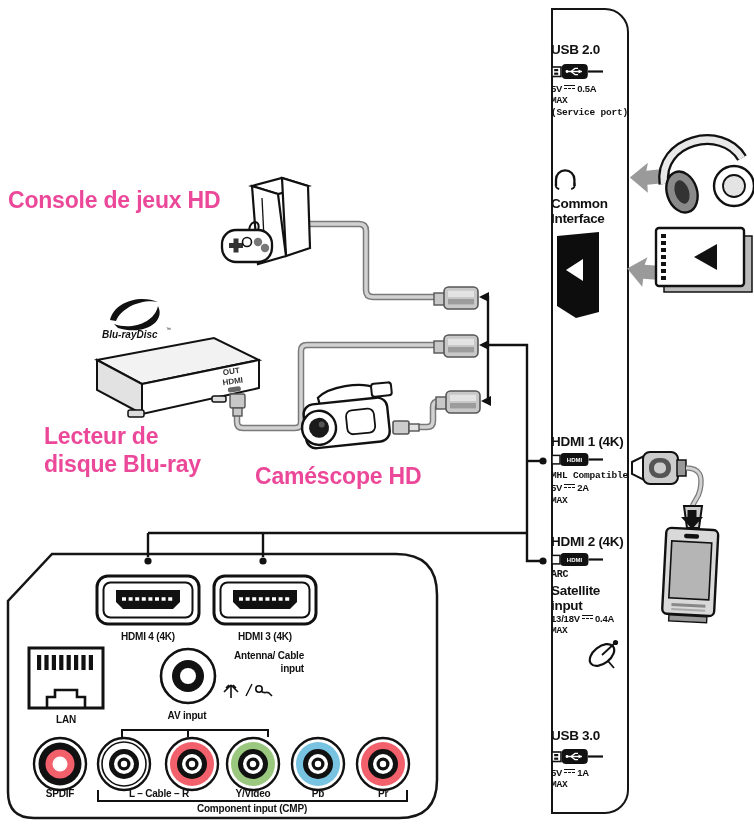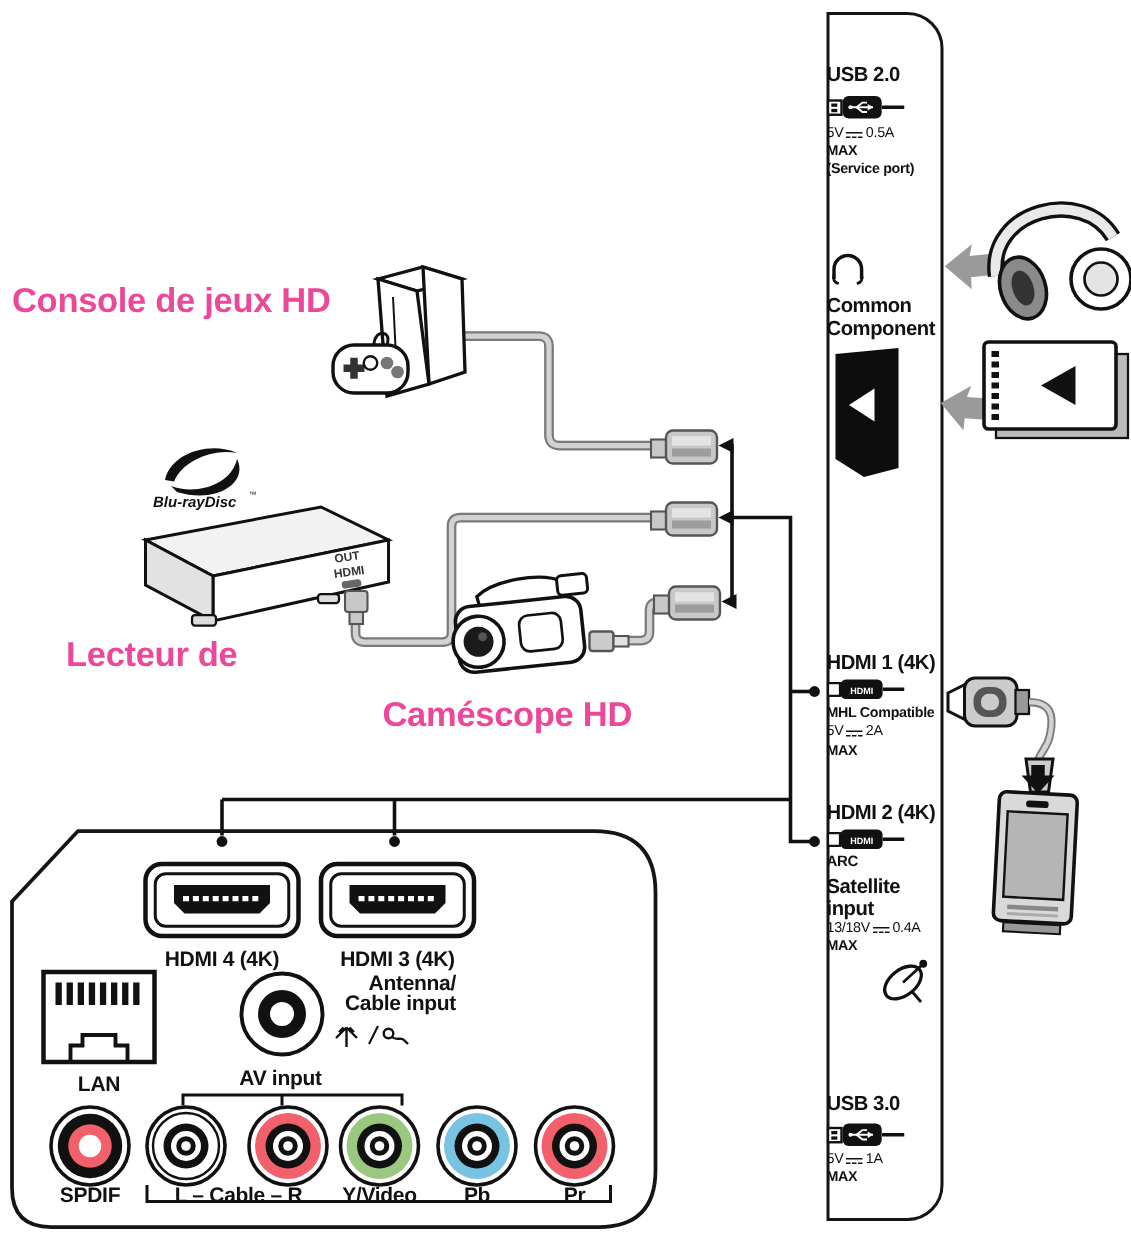--- a/index.html
+++ b/index.html
@@ -1,25 +1,25 @@
 <!DOCTYPE html>
 <html><head>
 <meta charset="utf-8">
 <style>
   html,body{margin:0;padding:0;background:#fff;}
   #stage{position:relative;width:754px;height:832px;background:#fff;overflow:hidden;
          font-family:"Liberation Sans","DejaVu Sans",sans-serif;color:#111;}
   .abs{position:absolute;}
   .title{font-size:13.5px;font-weight:bold;letter-spacing:-0.3px;line-height:15px;}
-  .spec{font-size:9.5px;font-weight:bold;letter-spacing:-0.2px;line-height:11.5px;}
-  .powrow{display:flex;align-items:flex-end;font-size:9.5px;font-weight:normal;letter-spacing:-0.2px;}
+  .spec{font-size:9.5px;font-weight:bold;letter-spacing:-0.2px;line-height:11.5px;font-family:Liberation Mono, monospace;}
+  .powrow{display:flex;align-items:flex-start;font-size:9.5px;font-weight:bold;letter-spacing:-0.2px;}
   .dc{display:inline-block;width:11px;height:8px;position:relative;margin:0 2px;}
   .dc::before{content:"";position:absolute;left:0;right:0;top:1.5px;border-top:1.7px solid #111;}
   .dc::after{content:"";position:absolute;left:0;right:0;top:5px;border-top:1.7px dashed #111;}
-  .plabel{font-size:14px;font-weight:bold;text-align:center;letter-spacing:-0.2px;}
+  .plabel{font-size:10px;font-weight:bold;text-align:center;letter-spacing:-0.2px;}
   .device-label{font-size:23px;color:#ec4899;letter-spacing:-0.2px;line-height:28px;white-space:nowrap;font-weight:bold;}
   .side-panel{left:551px;top:8px;width:78px;height:806px;border:2px solid #151515;
               border-radius:0 24px 24px 0;background:#fff;box-sizing:border-box;}
   svg{display:block;}
 </style>
 </head>
 <body>
 
 <div id="stage">
 
@@ -101,21 +101,21 @@
     <span>0.5A</span>
   </div>
   <div class="abs spec" style="left:551px;top:95px">MAX</div>
   <div class="abs spec" style="left:551px;top:107px;white-space:nowrap">(Service port)</div>
 
   <svg class="abs" style="left:552px;top:166px" width="26" height="26" viewBox="0 0 26 26">
     <path d="M4,20 V13.5 A9.2,9.2 0 0 1 22.4,13.5 V20" fill="none" stroke="#111" stroke-width="2.3"></path>
     <path d="M4,17 q-1.4,5 3.2,6 M22.4,17 q1.4,5 -3.2,6" fill="none" stroke="#111" stroke-width="1.8"></path>
   </svg>
 
-  <div class="abs title" style="left:551px;top:196px;width:66px">Common Component</div>
+  <div class="abs title" style="left:551px;top:196px;width:66px">Common Interface</div>
   <svg class="abs" style="left:554px;top:230px" width="48" height="92" viewBox="0 0 48 92">
     <polygon points="3,6 45,2 45,82 22,88 3,76" fill="#0d0d0d"></polygon>
     <polygon points="12,40 29,29 29,51" fill="#fff"></polygon>
   </svg>
 
   <div class="abs title" style="left:551px;top:434px">HDMI 1 (4K)</div>
   <svg class="abs" style="left:551px;top:452px" width="52" height="15" viewBox="0 0 52 15">
     <rect x="1" y="3.4" width="8" height="8.5" fill="#fff" stroke="#111" stroke-width="1.5"></rect>
     <rect x="9.4" y="1" width="28" height="13" rx="3.5" fill="#111"></rect>
     <text x="23.5" y="10.4" font-size="6" font-weight="bold" fill="#fff" text-anchor="middle">HDMI</text>
@@ -257,20 +257,21 @@
     <g transform="rotate(-8 140 42)">
       <text x="140" y="40" font-size="8" font-weight="bold" fill="#333" text-anchor="middle">OUT</text>
       <text x="140" y="50" font-size="8" font-weight="bold" fill="#333" text-anchor="middle">HDMI</text>
       <rect x="134" y="53" width="13" height="5" rx="2" fill="#666"></rect>
     </g>
     <rect x="138" y="60" width="15" height="14" rx="2" fill="#c8c8c8" stroke="#555" stroke-width="1.4"></rect>
     <rect x="141" y="74" width="9" height="8" fill="#c8c8c8" stroke="#555" stroke-width="1.4"></rect>
   </svg>
   <div class="abs device-label" style="left:44px;top:422px">
     <div>Lecteur de</div>
+    <div>disque Blu-ray</div>
   </div>
 
   <svg class="abs" style="left:291px;top:381px" width="132" height="86" viewBox="0 0 132 86">
     <g transform="rotate(-6 55 45)">
       <path d="M30,14 C42,4 74,2 88,10 L90,22 L32,26 Z" fill="#fff" stroke="#111" stroke-width="2.2"></path>
       <rect x="84" y="6" width="20" height="13" rx="3" fill="#fff" stroke="#111" stroke-width="2"></rect>
       <rect x="14" y="20" width="84" height="44" rx="10" fill="#fff" stroke="#111" stroke-width="2.4"></rect>
       <rect x="56" y="30" width="28" height="24" rx="6" fill="#fff" stroke="#111" stroke-width="1.8"></rect>
       <circle cx="28" cy="44" r="17" fill="#fff" stroke="#111" stroke-width="2.4"></circle>
       <circle cx="28" cy="44" r="10" fill="#1a1a1a"></circle>
@@ -376,13 +377,14 @@
   <svg class="abs" style="left:355px;top:736px" width="56" height="56" viewBox="0 0 56 56">
     <circle cx="28" cy="28" r="26" fill="#fff" stroke="#111" stroke-width="2.4"></circle>
     <circle cx="28" cy="28" r="22" fill="#f2606c"></circle>
     <circle cx="28" cy="28" r="15" fill="#111"></circle>
     <circle cx="28" cy="28" r="10" fill="#fff"></circle>
     <circle cx="28" cy="28" r="6.5" fill="#111"></circle>
     <circle cx="28" cy="28" r="3.2" fill="#fff"></circle>
   </svg>
   <div class="abs plabel" style="left:355px;top:788px;width:56px">Pr</div>
 
+  <div class="abs plabel" style="left:132px;top:803px;width:240px">Component input (CMP)</div>
 </div>
 
 </body></html>

